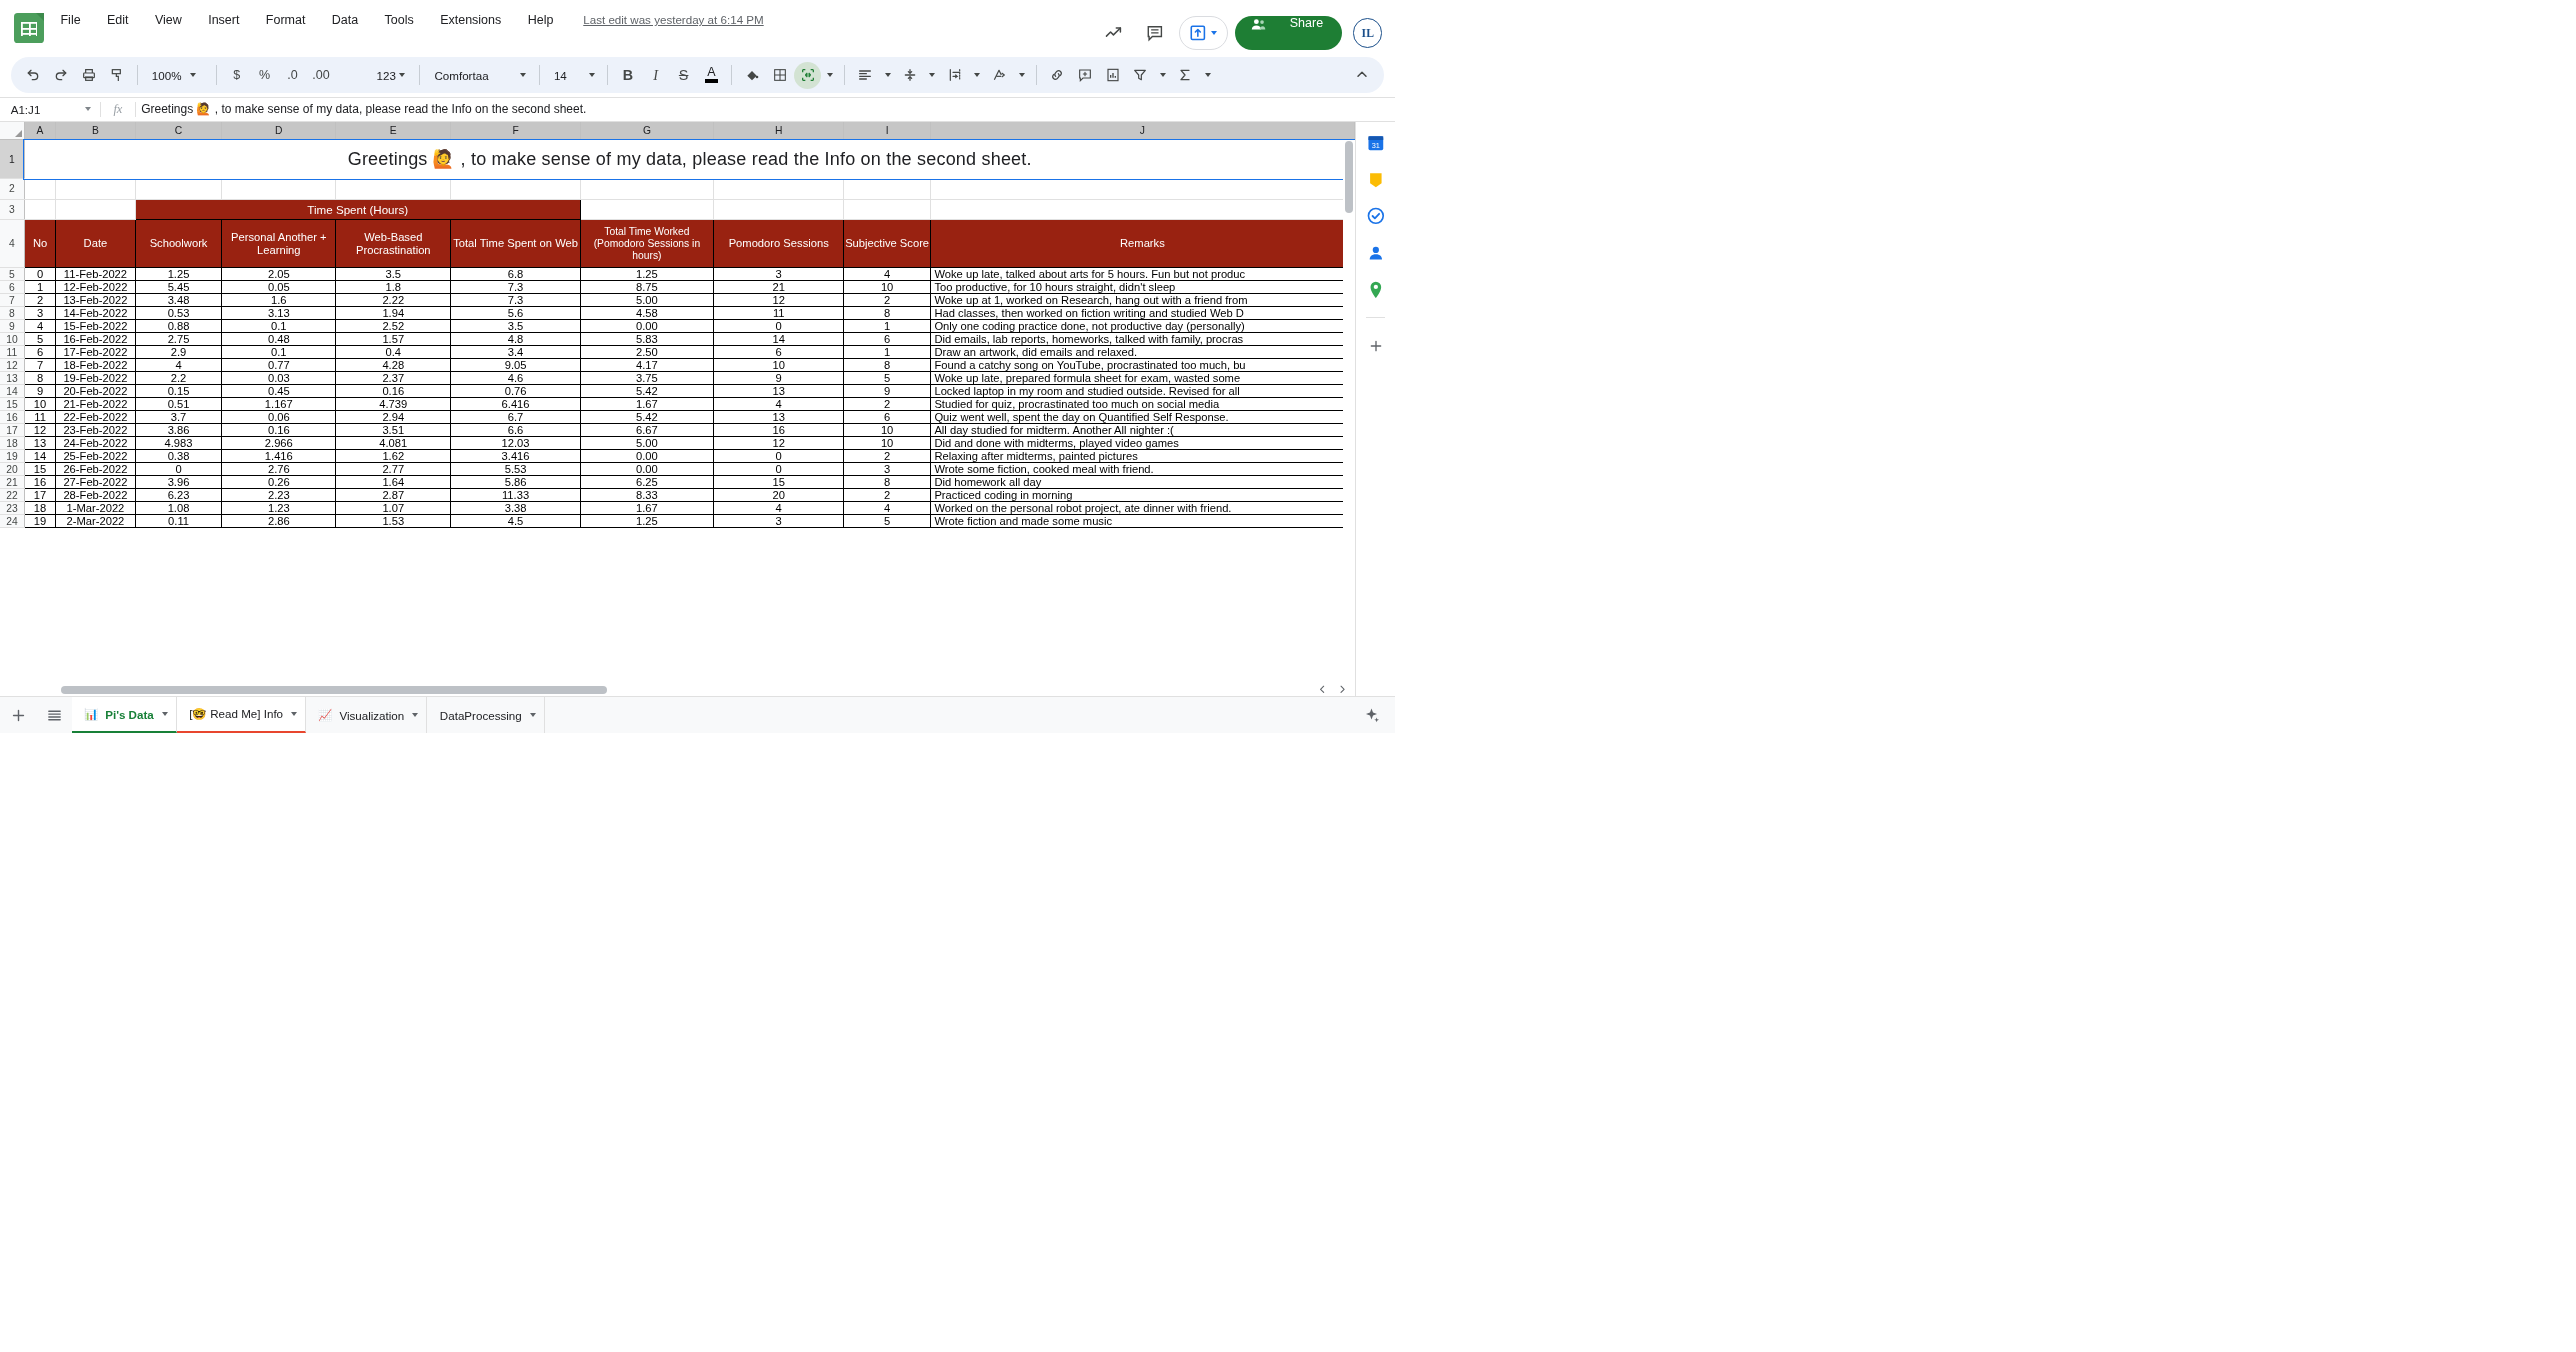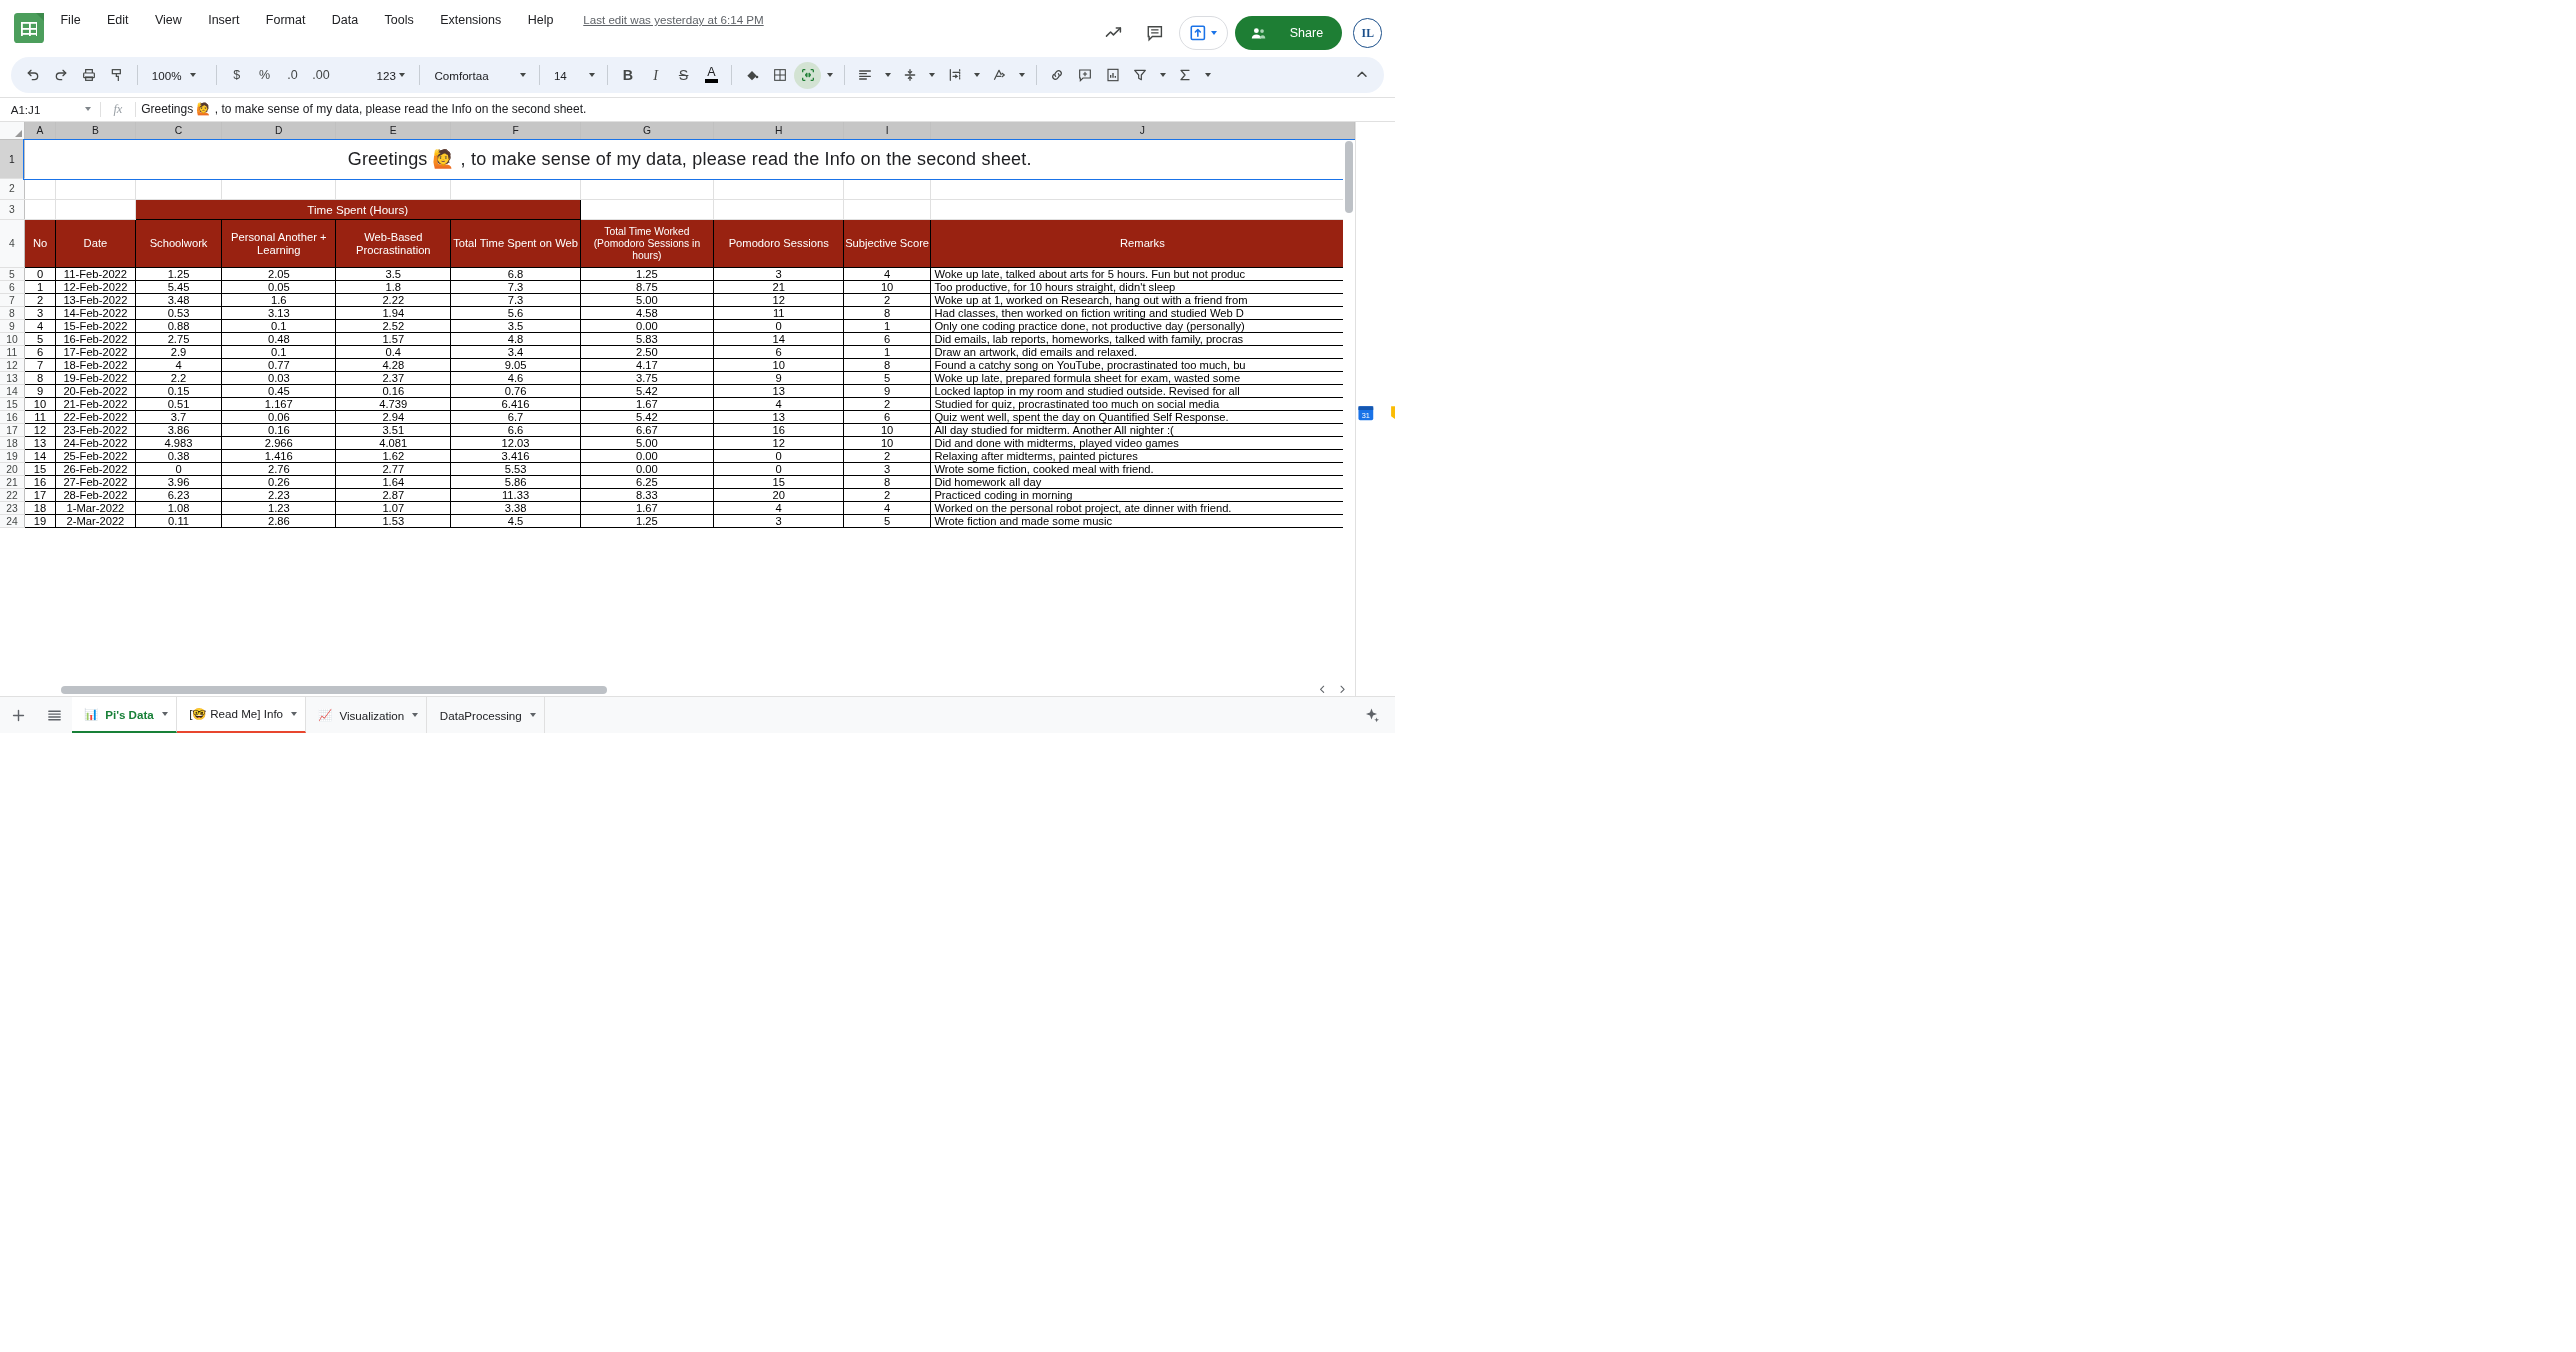--- a/index.html
+++ b/index.html
@@ -40,21 +40,21 @@
   .menuitem { font-size: 12.5px; color: #202124; padding: 2.7px 7.2px; border-radius: 3.6px; cursor: pointer; white-space: nowrap; }
   .lastedit { font-size: 11.6px; color: #5f6368; margin-left: 10.7px; text-decoration: underline; white-space: nowrap; cursor: pointer; }
   .topright { margin-left: auto; display: flex; align-items: center; gap: 7.2px; padding-top: 9px; padding-right: 3.6px; }
   .triconbtn { width: 34px; height: 34px; border-radius: 50%; display: flex; align-items: center; justify-content: center; color: #444746; cursor: pointer; }
   .presentbtn {
     height: 34px; border: 0.9px solid #dadce0; border-radius: 17px;
     display: flex; align-items: center; gap: 2.7px; padding: 0 9.8px 0 8px; cursor: pointer; background: #fff;
   }
   .sharebtn {
     height: 34px; background: #1e7e34; color: #fff; border-radius: 17px;
-    display: flex; align-items: center; gap: 23px; padding: 0 19px 0 15px;
+    display: flex; align-items: flex-start; gap: 23px; padding: 0 19px 0 15px;
     font-size: 12.5px; cursor: pointer; white-space: nowrap;
   }
   .avatar {
     width: 29.5px; height: 29.5px; border-radius: 50%; border: 1.8px solid #1b4f8a;
     display: flex; align-items: center; justify-content: center;
     font-size: 11.6px; font-weight: bold; color: #1b4f8a; margin-left: 3.6px; cursor: pointer; overflow:hidden;
   }
 
   
   .toolbar {
@@ -112,21 +112,21 @@
   .selbox { outline: 1.8px solid #1a73e8; outline-offset: -0.9px; }
 
   
   .vscroll { position: absolute; right: 0; top: 18px; width: 11.6px; bottom: 12.5px; background: #fff; }
   .vthumb { position: absolute; right: 1.8px; top: 1.8px; width: 8px; height: 72px; background: #bdc1c6; border-radius: 4.5px; }
   .hscroll { position: absolute; left: 25px; right: 63px; bottom: 0; height: 11.6px; background: #fff; }
   .hthumb { position: absolute; left: 36px; top: 1.8px; width: 546px; height: 8px; background: #bdc1c6; border-radius: 4.5px; }
   .harrows { position: absolute; right: 7.2px; bottom: 0px; height: 12.5px; display: flex; gap: 9px; align-items: center; color: #5f6368; }
 
   
-  .rail { width: 40px; border-left: 0.9px solid #e0e0e0; background: #fff; display: flex; flex-direction: row; align-items: center; padding-top: 9px; gap: 11.6px; flex: 0 0 auto; }
+  .rail { width: 40px; border-left: 0.9px solid #e0e0e0; background: #fff; display: flex; flex-direction: column; align-items: center; padding-top: 9px; gap: 11.6px; flex: 0 0 auto; }
   .railicon { width: 25px; height: 25px; border-radius: 5.4px; display: flex; align-items: center; justify-content: center; cursor: pointer; }
   .railsep { width: 19.7px; height: 0.9px; background: #e0e0e0; margin: 3.6px 0; }
   .railplus { color: #5f6368; font-size: 18px; }
 
   
   .bottombar { height: 37px; background: #f8f9fa; border-top: 0.9px solid #e0e0e0; display: flex; align-items: stretch; flex: 0 0 auto; }
   .bbtn { width: 36px; display: flex; align-items: center; justify-content: center; color: #5f6368; cursor: pointer; }
   .tabs { display: flex; align-items: stretch; }
   .tab { display: flex; align-items: center; gap: 6.3px; padding: 0 8px 0 12.5px; font-size: 11.6px; color: #202124; cursor: pointer; border-right: 0.9px solid #e0e0e0; white-space: nowrap; }
   .tab.active { background: #fff; font-weight: bold; color: #188038; border-bottom: 2.7px solid #188038; }

